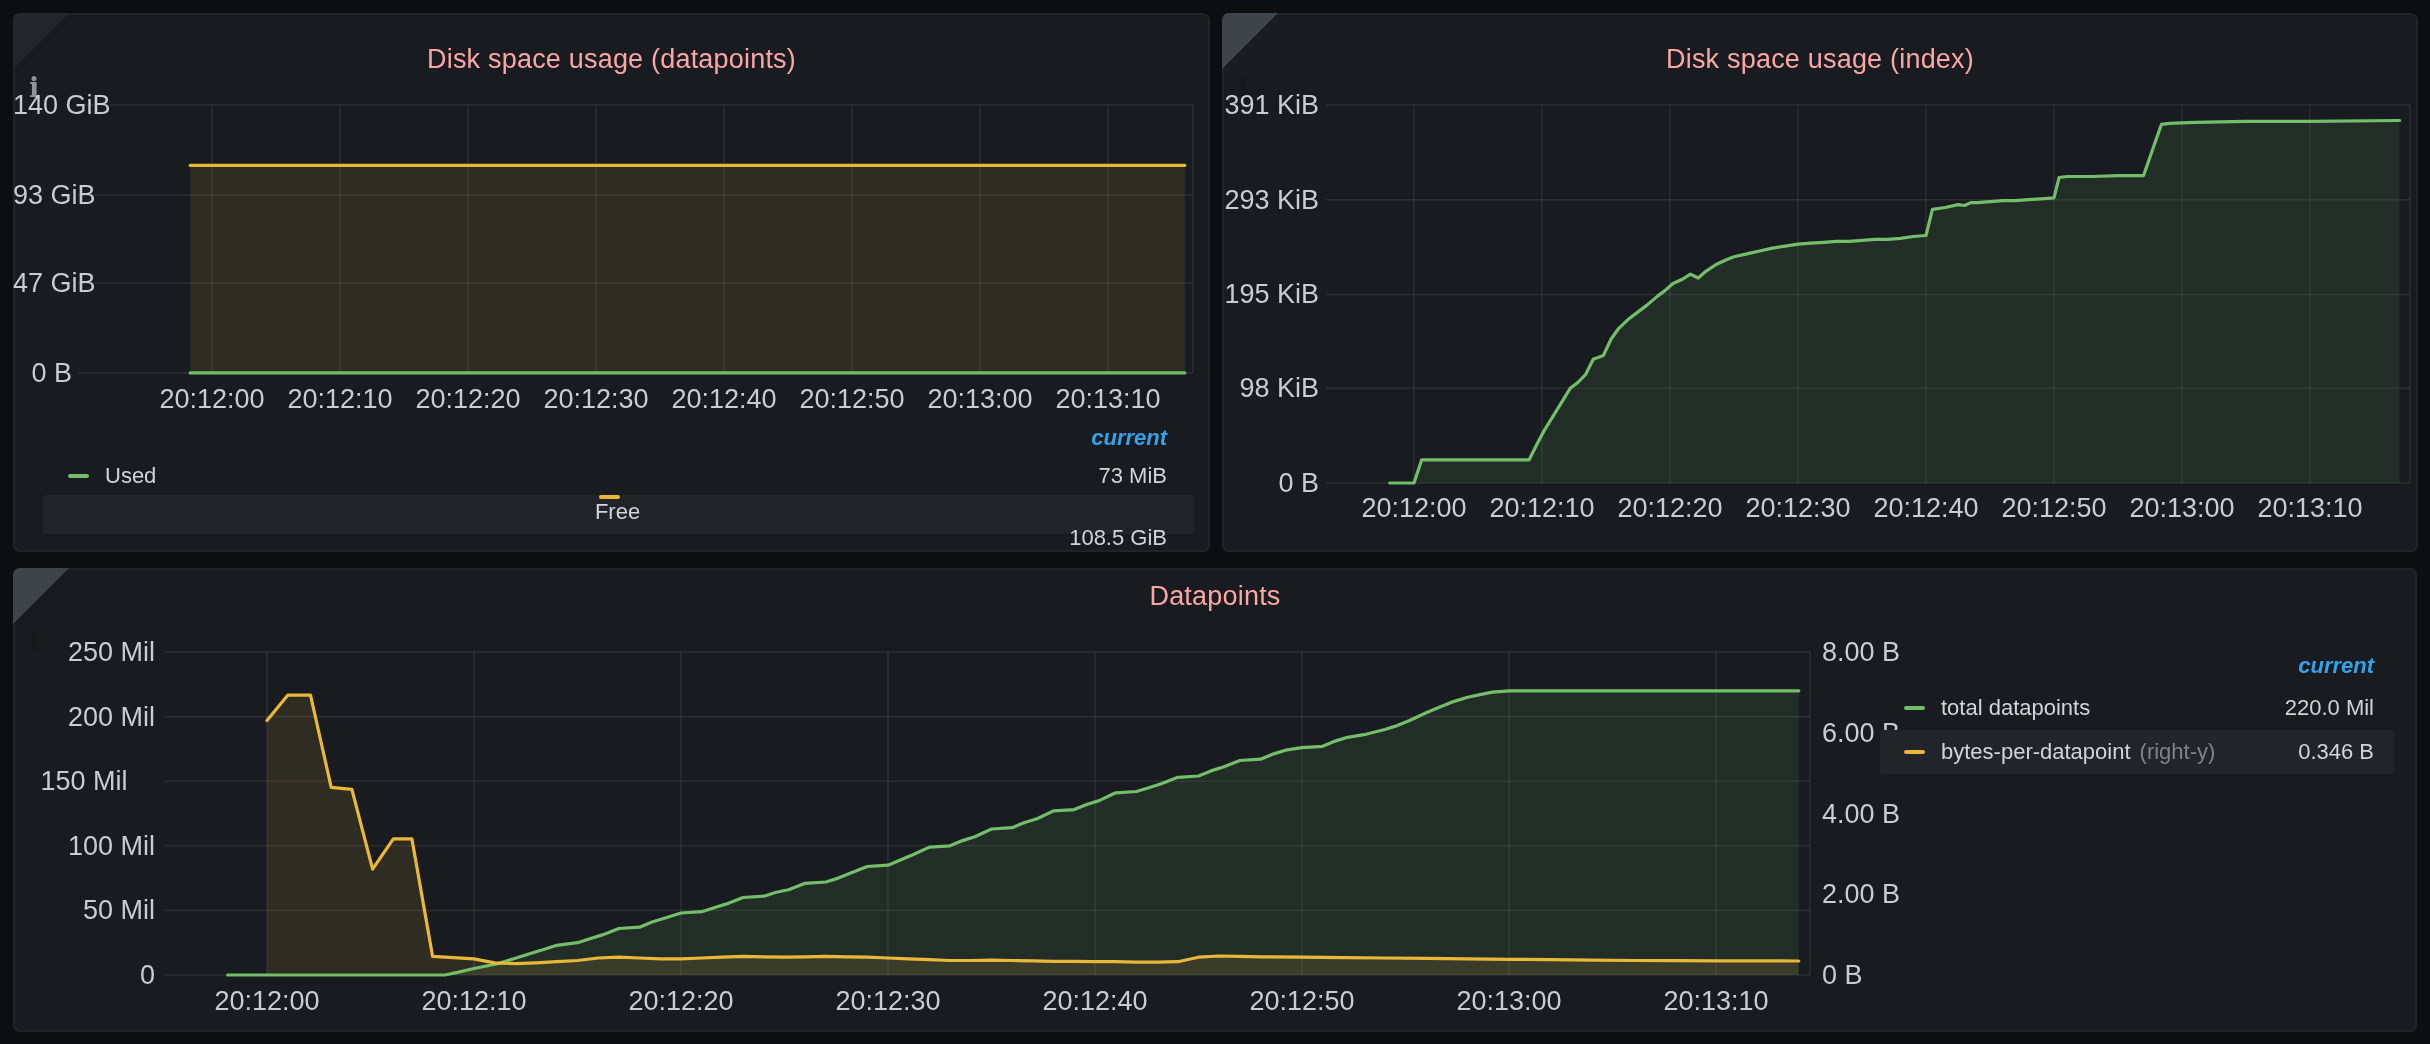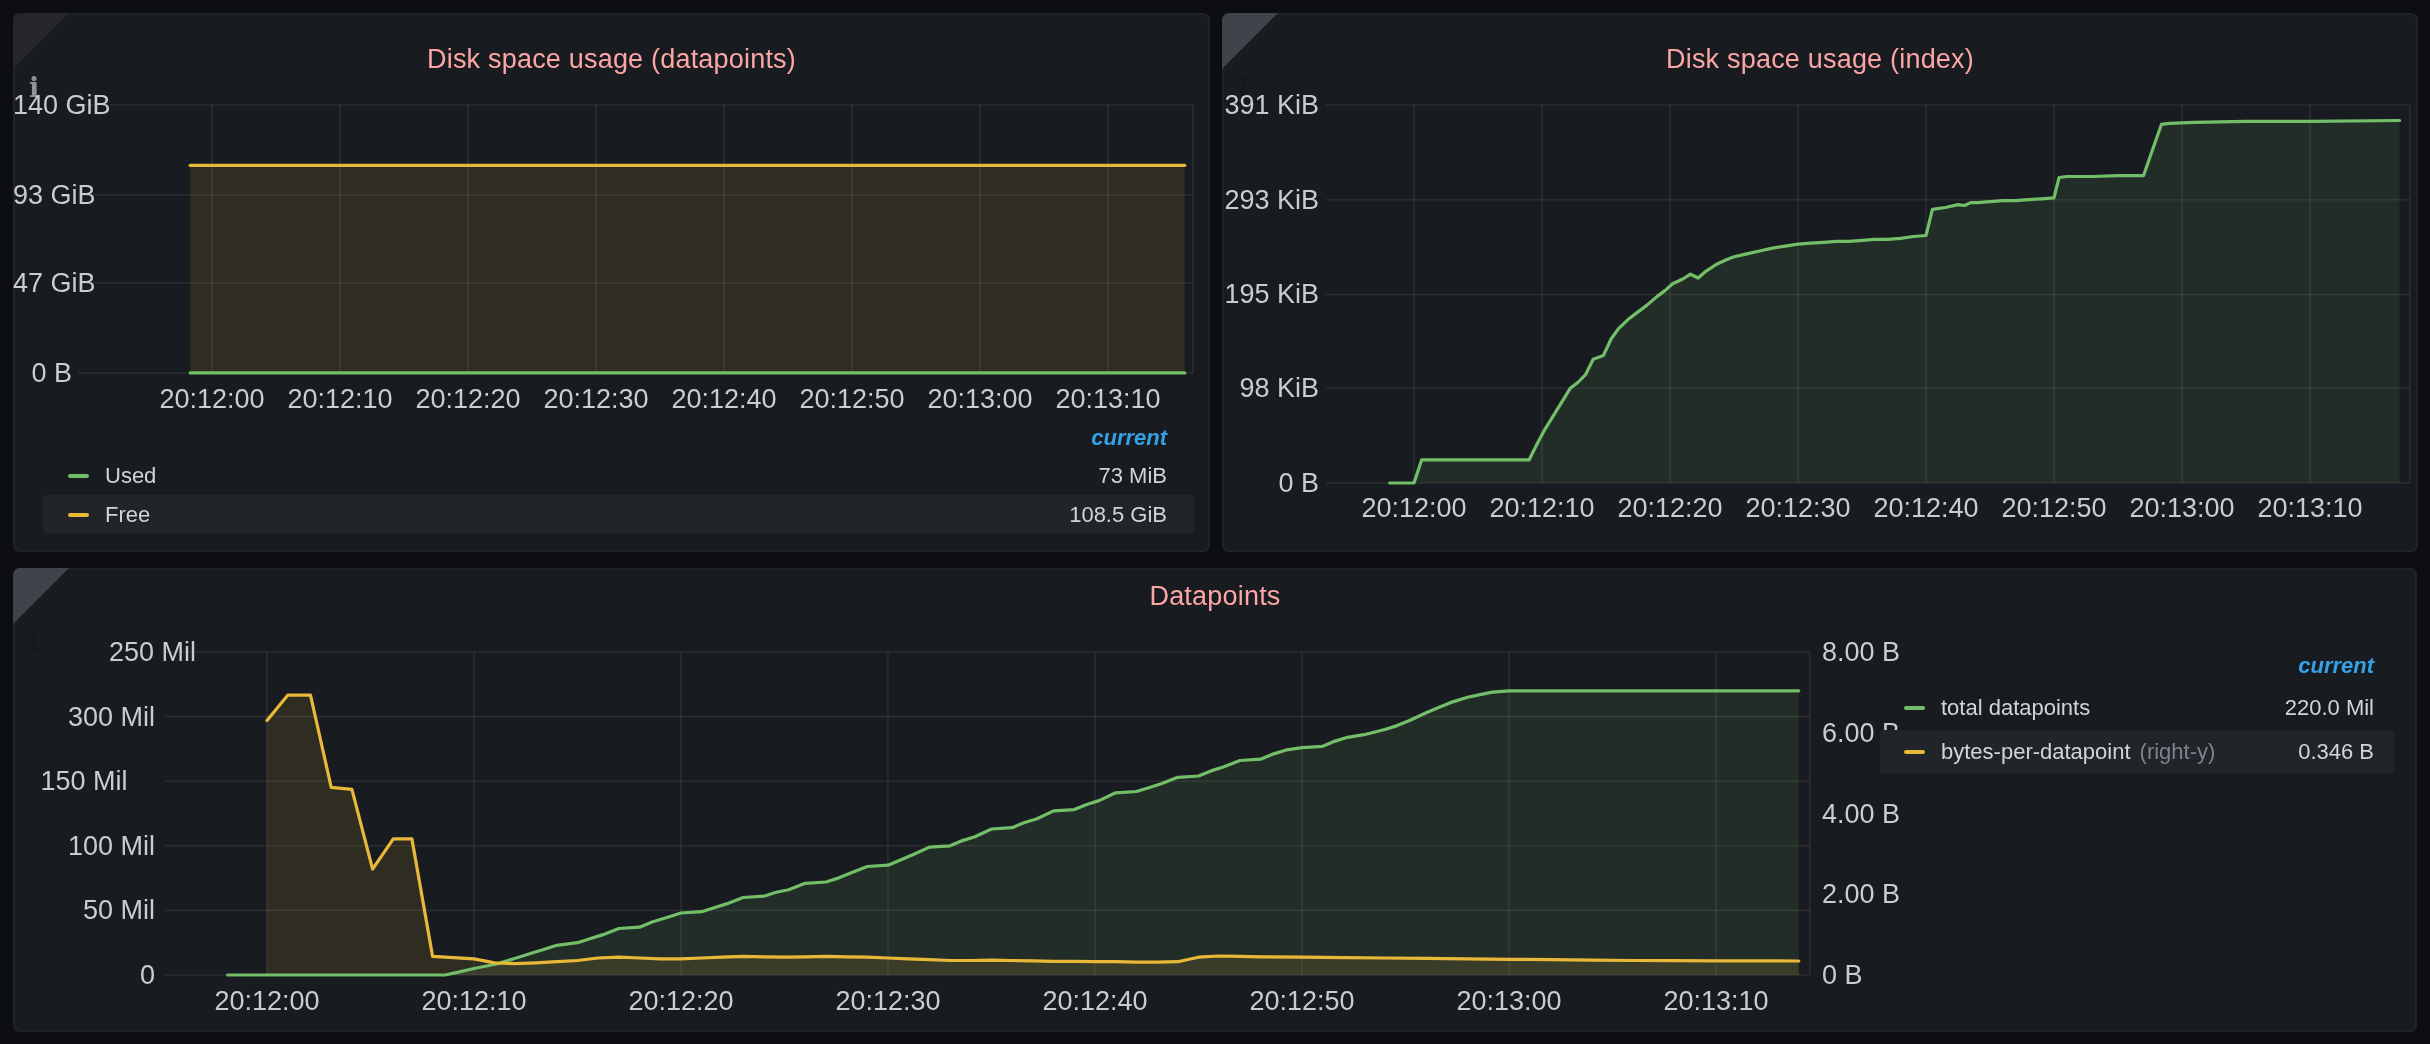--- a/index.html
+++ b/index.html
@@ -37,21 +37,21 @@
   .tick{position:absolute;color:#c9ccd2;font-size:27px;line-height:26px;white-space:nowrap;}
   .ytick{text-align:right;}
   .ytick-r{text-align:left;}
   .xtick{text-align:center;}
   
   .legend-header{position:absolute;font-size:22px;font-weight:700;font-style:italic;}
   #p0-current{top:412px;right:43px;}
   .legend-row{position:absolute;height:39px;display:flex;align-items:center;
               box-sizing:border-box;border-radius:3px;font-size:22px;color:#d2d4d7;}
   #p0-row-used{top:443px;left:30px;right:16px;padding:0 27px 0 25px;}
-  #p0-row-free{top:482px;left:30px;right:16px;padding:0 27px 0 25px;}
+  #p0-row-free{top:482px;left:30px;right:16px;padding:0 27px 0 25px;flex-direction:column;}
   .row-highlight{background:#212429;}
   .dash{width:21px;height:4px;border-radius:2px;margin-right:16px;flex:none;}
   .legend-label{white-space:nowrap;}
   .legend-suffix{color:#7d838c;margin-left:9px;white-space:nowrap;}
   .legend-value{margin-left:auto;white-space:nowrap;}
   
   #p2-legend{position:absolute;left:1867px;width:514px;top:78px;}
   #p2-current{position:relative;height:40px;display:flex;align-items:center;
               justify-content:flex-end;padding-right:20px;font-size:22px;font-weight:700;}
   #p2-legend .legend-row{position:relative;height:44px;padding:0 20px 0 24px;}
@@ -172,22 +172,22 @@
         <line x1="1289" x2="1289" y1="84" y2="407" stroke="rgba(255,255,255,0.08)" stroke-width="1.6"></line>
         <line x1="1496" x2="1496" y1="84" y2="407" stroke="rgba(255,255,255,0.08)" stroke-width="1.6"></line>
         <line x1="1703" x2="1703" y1="84" y2="407" stroke="rgba(255,255,255,0.08)" stroke-width="1.6"></line>
         <line x1="1797" x2="1797" y1="84" y2="407" stroke="rgba(255,255,255,0.08)" stroke-width="1.6"></line>
         <path d="M214.67000000000002,407 L214.7,407.0 L432.0,407.0 L444.4,404.4 L461.0,400.5 L473.4,398.0 L485.8,395.4 L502.4,390.2 L519.0,385.0 L531.4,381.2 L543.8,377.3 L564.5,374.7 L576.9,370.8 L589.3,366.9 L605.9,360.5 L626.6,359.2 L639.0,354.0 L651.4,350.2 L668.0,345.0 L688.7,343.7 L701.1,339.8 L713.5,335.9 L730.1,329.5 L750.8,328.2 L763.2,324.3 L775.6,321.7 L792.2,315.3 L812.9,314.0 L825.3,310.1 L837.7,304.9 L854.3,298.5 L875.0,297.2 L887.4,292.0 L899.8,286.8 L916.4,279.1 L937.1,277.8 L949.5,272.6 L961.9,268.8 L978.5,261.0 L999.2,259.7 L1011.6,254.5 L1024.0,250.7 L1040.6,242.9 L1061.3,241.6 L1073.7,236.5 L1086.1,232.6 L1102.7,224.8 L1123.4,223.5 L1135.8,219.7 L1148.2,215.8 L1164.8,209.3 L1185.5,208.0 L1197.9,202.9 L1210.3,199.0 L1226.9,192.5 L1247.6,191.2 L1260.0,186.1 L1272.4,182.2 L1289.0,179.6 L1309.7,178.3 L1322.1,173.1 L1334.5,169.3 L1351.1,166.7 L1371.8,161.5 L1384.2,157.6 L1396.6,152.5 L1413.2,144.7 L1425.6,139.6 L1438.0,134.4 L1454.6,129.2 L1467.0,126.6 L1479.4,124.1 L1496.0,122.8 L1785.8,122.8 L1785.8,407 Z" fill="#73BF69" fill-opacity="0.11" stroke="none"></path>
         <path d="M254,407 L254.0,152.6 L274.7,127.2 L297.5,127.2 L318.2,219.3 L338.9,221.3 L359.6,301.2 L380.3,270.9 L398.9,270.9 L419.6,388.4 L440.3,389.6 L461.0,390.9 L481.7,394.9 L502.4,395.7 L523.1,394.9 L543.8,393.7 L564.5,392.5 L585.2,390.0 L605.9,389.2 L626.6,390.0 L647.3,390.9 L668.0,390.9 L688.7,390.0 L709.4,389.2 L730.1,388.4 L750.8,388.8 L771.5,389.2 L792.2,388.8 L812.9,388.4 L833.6,388.8 L854.3,389.2 L875.0,390.0 L895.7,390.9 L916.4,391.7 L937.1,392.5 L957.8,392.5 L978.5,392.1 L999.2,392.5 L1019.9,392.9 L1040.6,393.3 L1061.3,393.3 L1082.0,393.7 L1102.7,393.7 L1123.4,394.1 L1144.1,394.1 L1164.8,393.7 L1185.5,389.2 L1206.2,388.0 L1226.9,388.4 L1247.6,388.8 L1289.0,389.2 L1330.4,389.6 L1371.8,390.0 L1413.2,390.4 L1454.6,390.9 L1496.0,391.3 L1537.4,391.7 L1578.8,392.1 L1620.2,392.5 L1661.6,392.7 L1703.0,392.9 L1744.4,392.9 L1785.8,393.0 L1785.8,407 Z" fill="#EAB839" fill-opacity="0.11" stroke="none"></path>
         <polyline points="214.7,407.0 432.0,407.0 444.4,404.4 461.0,400.5 473.4,398.0 485.8,395.4 502.4,390.2 519.0,385.0 531.4,381.2 543.8,377.3 564.5,374.7 576.9,370.8 589.3,366.9 605.9,360.5 626.6,359.2 639.0,354.0 651.4,350.2 668.0,345.0 688.7,343.7 701.1,339.8 713.5,335.9 730.1,329.5 750.8,328.2 763.2,324.3 775.6,321.7 792.2,315.3 812.9,314.0 825.3,310.1 837.7,304.9 854.3,298.5 875.0,297.2 887.4,292.0 899.8,286.8 916.4,279.1 937.1,277.8 949.5,272.6 961.9,268.8 978.5,261.0 999.2,259.7 1011.6,254.5 1024.0,250.7 1040.6,242.9 1061.3,241.6 1073.7,236.5 1086.1,232.6 1102.7,224.8 1123.4,223.5 1135.8,219.7 1148.2,215.8 1164.8,209.3 1185.5,208.0 1197.9,202.9 1210.3,199.0 1226.9,192.5 1247.6,191.2 1260.0,186.1 1272.4,182.2 1289.0,179.6 1309.7,178.3 1322.1,173.1 1334.5,169.3 1351.1,166.7 1371.8,161.5 1384.2,157.6 1396.6,152.5 1413.2,144.7 1425.6,139.6 1438.0,134.4 1454.6,129.2 1467.0,126.6 1479.4,124.1 1496.0,122.8 1785.8,122.8" fill="none" stroke="#73BF69" stroke-width="3.2" stroke-linejoin="round" stroke-linecap="round"></polyline>
         <polyline points="254.0,152.6 274.7,127.2 297.5,127.2 318.2,219.3 338.9,221.3 359.6,301.2 380.3,270.9 398.9,270.9 419.6,388.4 440.3,389.6 461.0,390.9 481.7,394.9 502.4,395.7 523.1,394.9 543.8,393.7 564.5,392.5 585.2,390.0 605.9,389.2 626.6,390.0 647.3,390.9 668.0,390.9 688.7,390.0 709.4,389.2 730.1,388.4 750.8,388.8 771.5,389.2 792.2,388.8 812.9,388.4 833.6,388.8 854.3,389.2 875.0,390.0 895.7,390.9 916.4,391.7 937.1,392.5 957.8,392.5 978.5,392.1 999.2,392.5 1019.9,392.9 1040.6,393.3 1061.3,393.3 1082.0,393.7 1102.7,393.7 1123.4,394.1 1144.1,394.1 1164.8,393.7 1185.5,389.2 1206.2,388.0 1226.9,388.4 1247.6,388.8 1289.0,389.2 1330.4,389.6 1371.8,390.0 1413.2,390.4 1454.6,390.9 1496.0,391.3 1537.4,391.7 1578.8,392.1 1620.2,392.5 1661.6,392.7 1703.0,392.9 1744.4,392.9 1785.8,393.0" fill="none" stroke="#EAB839" stroke-width="3.2" stroke-linejoin="round" stroke-linecap="round"></polyline>
       </svg>
     <div id="ticks2">
-        <div class="tick ytick" style="left:0;width:142px;top:71px;padding-left:41px;">250 Mil</div>
-        <div class="tick ytick" style="left:0;width:142px;top:136px;">300 Mil</div>
+        <div class="tick ytick" style="left:0;width:142px;top:71px;">250 Mil</div>
+        <div class="tick ytick" style="left:0;width:142px;top:136px;">200 Mil</div>
         <div class="tick ytick" style="left:0;width:142px;top:200px;text-align:center;">150 Mil</div>
         <div class="tick ytick" style="left:0;width:142px;top:265px;">100 Mil</div>
         <div class="tick ytick" style="left:0;width:142px;top:329px;">50 Mil</div>
         <div class="tick ytick" style="left:0;width:142px;top:394px;">0</div>
         <div class="tick ytick-r" style="left:1809px;width:140px;top:71px;">8.00 B</div>
         <div class="tick ytick-r" style="left:1809px;width:140px;top:152px;">6.00 B</div>
         <div class="tick ytick-r" style="left:1809px;width:140px;top:233px;">4.00 B</div>
         <div class="tick ytick-r" style="left:1809px;width:140px;top:313px;">2.00 B</div>
         <div class="tick ytick-r" style="left:1809px;width:140px;top:394px;">0 B</div>
         <div class="tick xtick" style="left:179px;width:150px;top:420px;">20:12:00</div>

